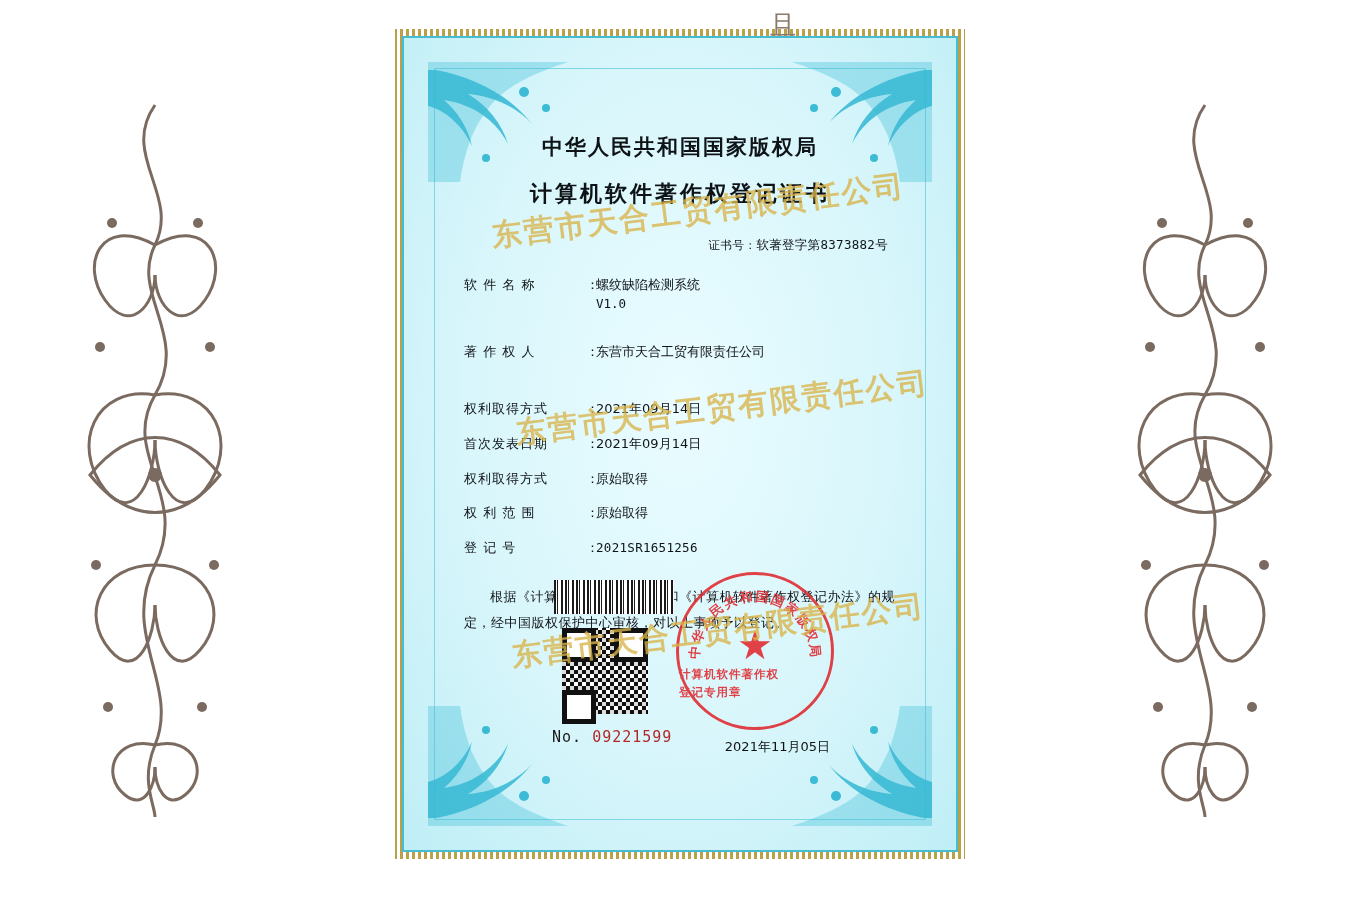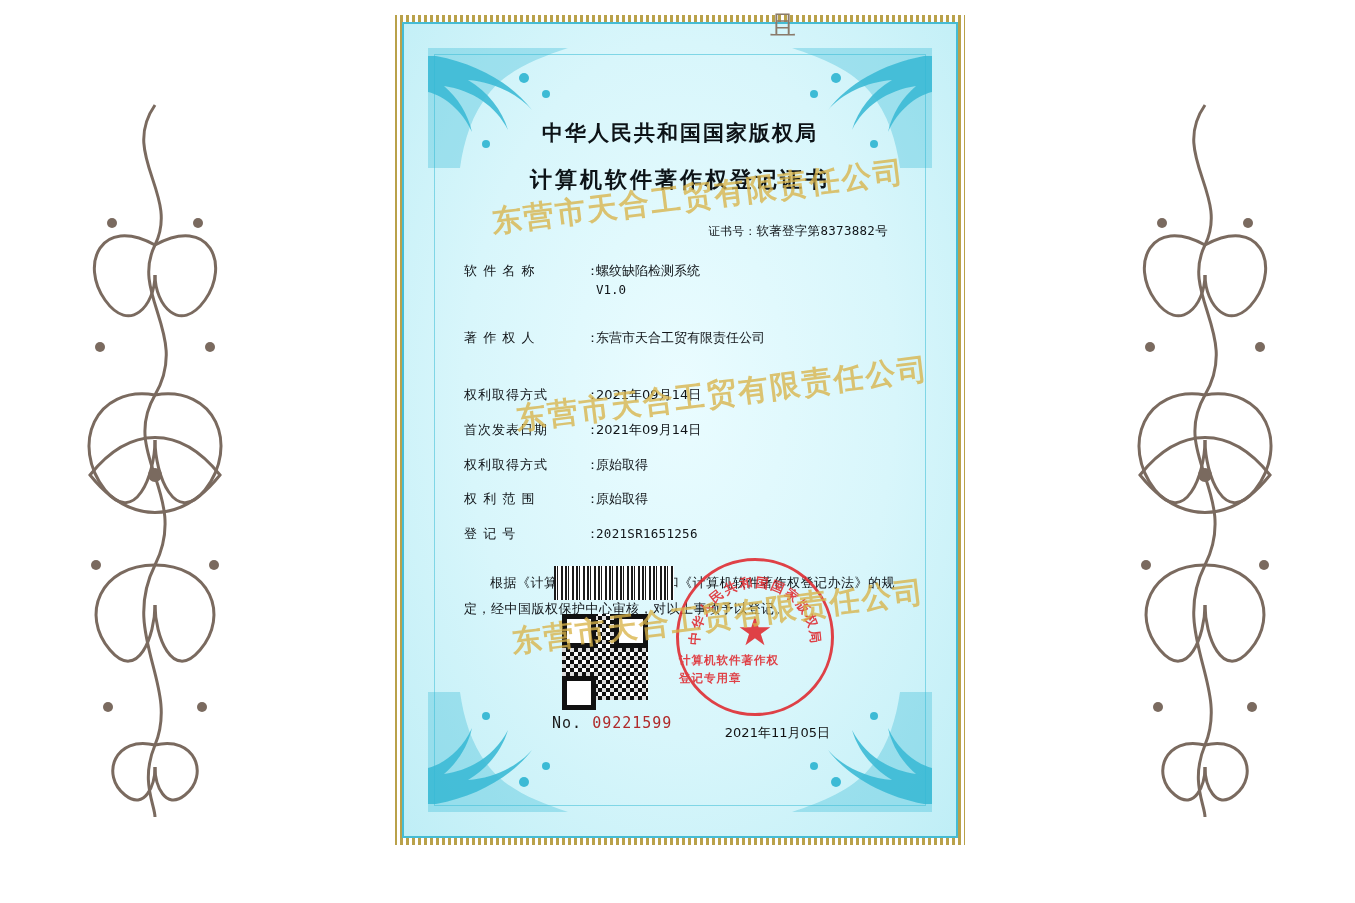--- a/index.html
+++ b/index.html
@@ -23,21 +23,21 @@
     height: 730px;
     color: #7a6a5f;
   }
   .ornament.left  { left: 60px; }
   .ornament.right { left: 1110px; }
   .ornament svg { width: 100%; height: 100%; display: block; }
 
   
   #certificate {
     position: absolute;
-    left: 380px; top: 0;
+    left: 380px; top: 14px;
     width: 600px; height: 860px;
     background: #f0abfc;
     box-shadow: 0 0 0 0 rgba(0,0,0,0);
   }
 
   
   .border-outer {
     position: absolute; inset: 0;
     border: 14px solid transparent;
     background-color: #ffffff;

